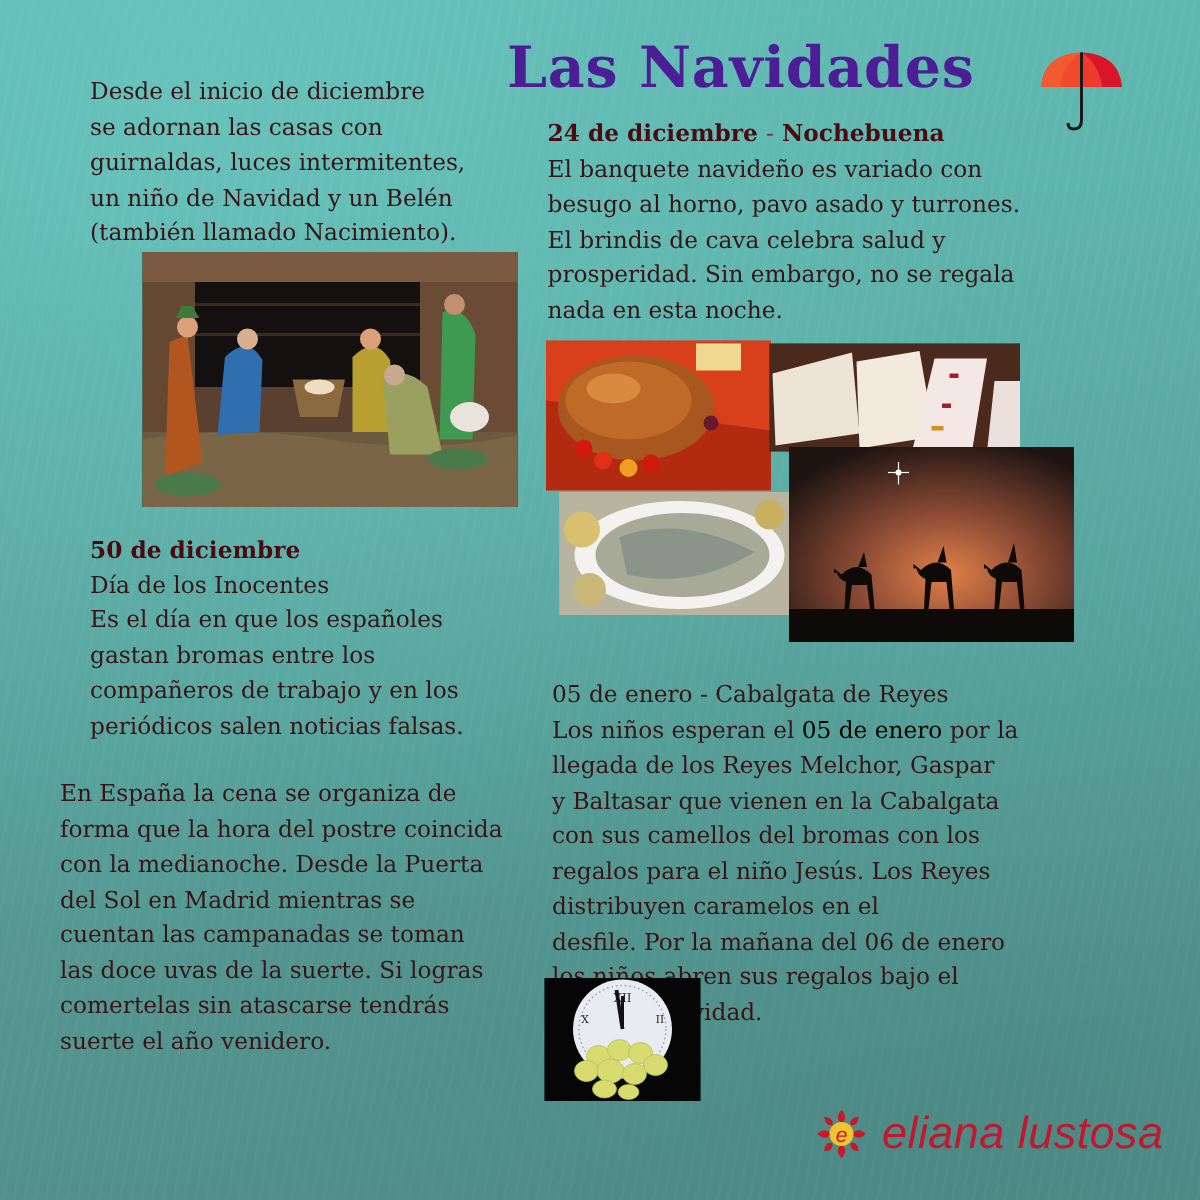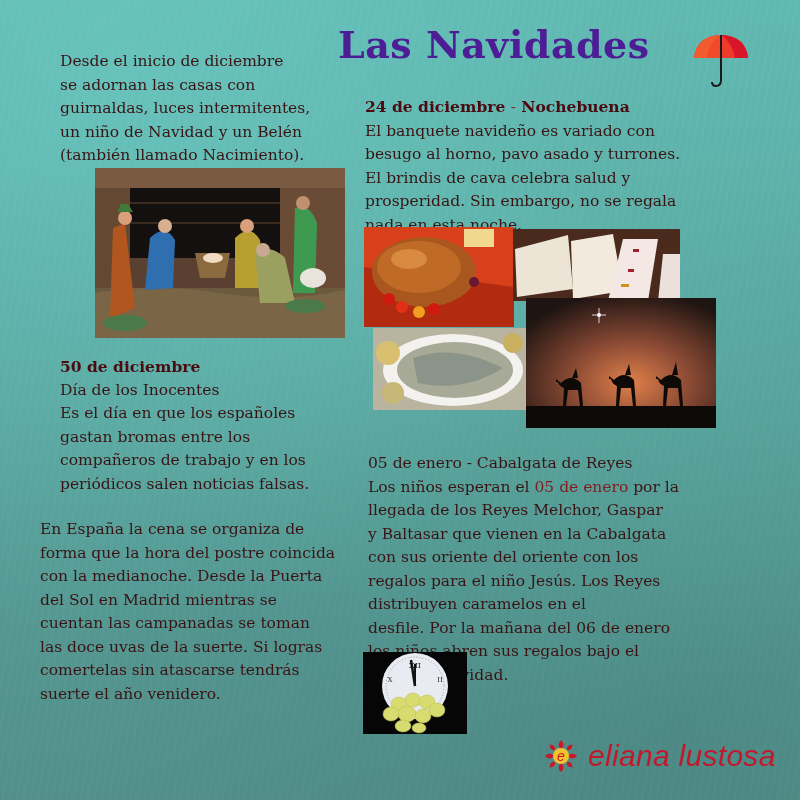--- a/index.html
+++ b/index.html
@@ -22,21 +22,21 @@
   .title {
     position: absolute; left: 338px; top: 22px;
     font-family: "DejaVu Serif", serif; font-weight: bold;
     font-size: 38px; color: #4c1d95; letter-spacing: 0.5px; white-space: nowrap;
   }
   .umbrella { position: absolute; left: 692px; top: 32px; width: 58px; height: 56px; }
   .block { position: absolute; text-align: left; font-size: 15.5px; line-height: 23.5px; }
   .block .line { display: block; white-space: nowrap; }
   .heading { font-weight: bold; color: #4a0a10; font-size: 15.5px; }
   .heading .sep { color: #8a2a2a; font-weight: normal; }
-  .hl { color: #7f1d1d; }
+  .hl { color: #000000; }
   .photo {
     position: absolute; overflow: hidden; box-sizing: border-box;
   }
   .logo { position: absolute; left: 544px; top: 739px; display: flex; align-items: center; }
   .logo-text {
     font-family: "Liberation Sans", sans-serif; font-style: italic;
     color: #c0182c; font-size: 30px; margin-left: 10px; letter-spacing: 0.3px; white-space: nowrap;
   }
 </style>
 </head>
@@ -55,21 +55,21 @@
 </svg>
 
 <div class="block" style="left:60px; top:50px; width:310px;">
   <span class="line">Desde el inicio de diciembre</span>
   <span class="line">se adornan las casas con</span>
   <span class="line">guirnaldas, luces intermitentes,</span>
   <span class="line">un niño de Navidad y un Belén</span>
   <span class="line">(también llamado Nacimiento).</span>
 </div>
 
-<div class="block" style="left:365px; top:95px; width:360px;">
+<div class="block" style="left:365px; top:77px; width:360px;">
   <span class="line heading">
     <span>24 de diciembre</span>
     <span class="sep">-</span>
     <span>Nochebuena</span>
   </span>
   <span class="line">El banquete navideño es variado con</span>
   <span class="line">besugo al horno, pavo asado y turrones.</span>
   <span class="line">El brindis de cava celebra salud y</span>
   <span class="line">prosperidad.  Sin embargo, no se regala</span>
   <span class="line">nada en esta noche.</span>
@@ -176,21 +176,21 @@
   <span class="line">gastan bromas entre los</span>
   <span class="line">compañeros de trabajo y en los</span>
   <span class="line">periódicos salen noticias falsas.</span>
 </div>
 
 <div class="block" style="left:368px; top:452px; width:362px;">
   <span class="line">05 de enero - Cabalgata de Reyes</span>
   <span class="line"><span>Los niños esperan el </span><span class="hl">05 de enero</span><span> por la</span></span>
   <span class="line">llegada de los Reyes Melchor, Gaspar</span>
   <span class="line">y Baltasar que vienen en la Cabalgata</span>
-  <span class="line">con sus oriente del oriente con los</span>
+  <span class="line">con sus camellos del bromas con los</span>
   <span class="line">regalos para el niño Jesús. Los Reyes</span>
   <span class="line">distribuyen caramelos  en el</span>
   <span class="line">desfile. Por la mañana del 06 de enero</span>
   <span class="line">los niños abren  sus regalos bajo el</span>
   <span class="line">árbol de Navidad.</span>
 </div>
 
 <div class="block" style="left:40px; top:518px; width:330px;">
   <span class="line">En España la cena se organiza de</span>
   <span class="line">forma que la hora del postre coincida</span>

